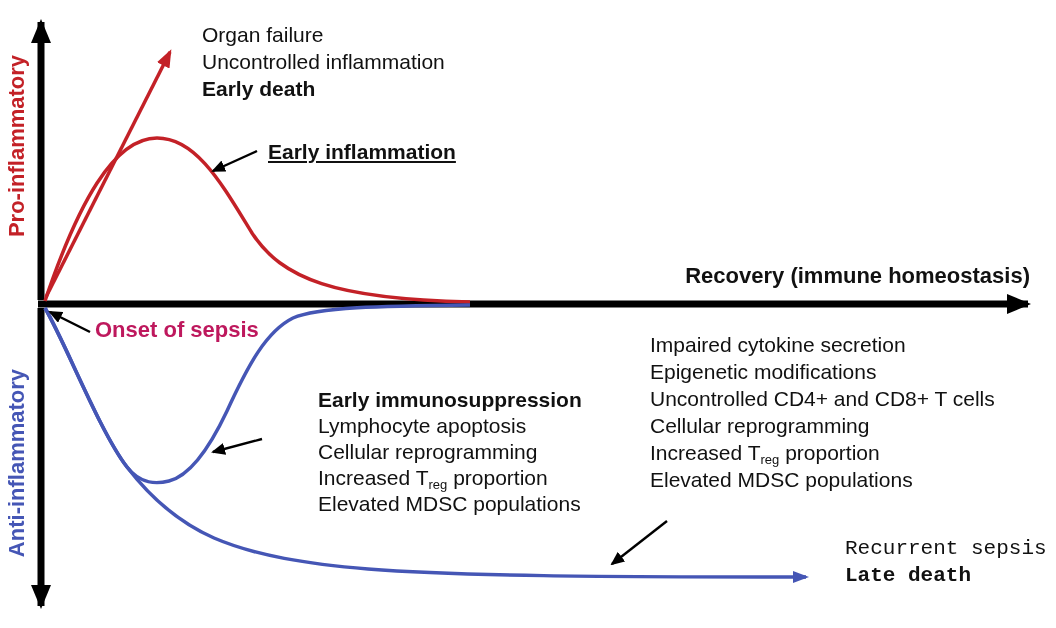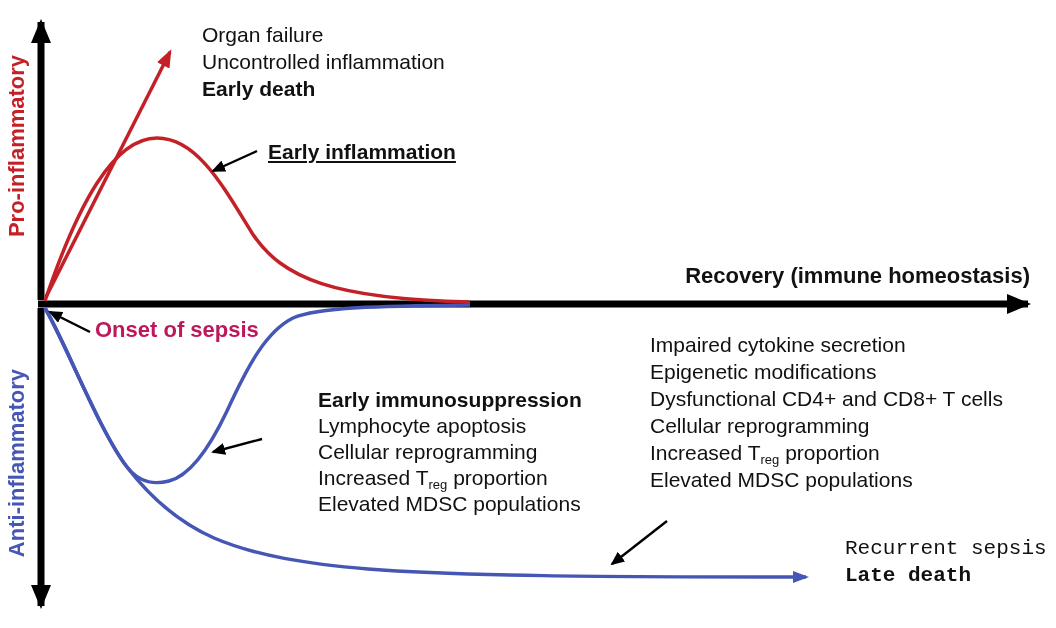--- a/index.html
+++ b/index.html
@@ -80,21 +80,21 @@
     <div>Cellular reprogramming</div>
     <div>
       <span>Increased T</span><sub class="treg">reg</sub><span> proportion</span>
     </div>
     <div>Elevated MDSC populations</div>
   </div>
 
   <div class="t-block" style="left:650px;top:331px;">
     <div>Impaired cytokine secretion</div>
     <div>Epigenetic modifications</div>
-    <div>Dysfunctional CD4+ and CD8+ T cells</div>
+    <div>Uncontrolled CD4+ and CD8+ T cells</div>
     <div>Cellular reprogramming</div>
     <div>
       <span>Increased T</span><sub class="treg">reg</sub><span> proportion</span>
     </div>
     <div>Elevated MDSC populations</div>
   </div>
 
   <div class="t-block" style="left:845px;top:535px;font-family:Liberation Mono, monospace;">
     <div>Recurrent sepsis</div>
     <div class="t-bold">Late death</div>

